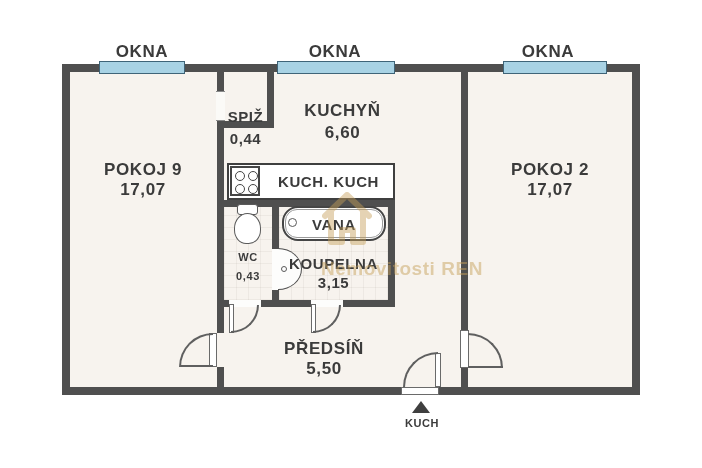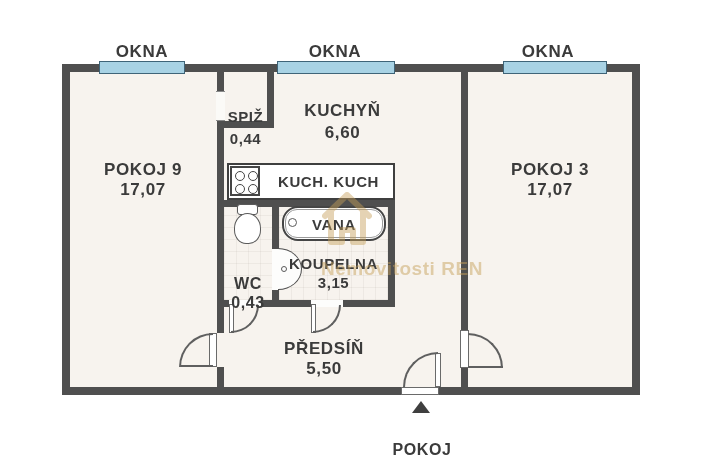--- a/index.html
+++ b/index.html
@@ -29,21 +29,21 @@
   .arc.ne{border-top-right-radius:100%;border-top-width:2px;border-right-width:2px;}
   .arc.nw{border-top-left-radius:100%;border-top-width:2px;border-left-width:2px;}
   .arc.se{border-bottom-right-radius:100%;border-bottom-width:2px;border-right-width:2px;}
   .fix{background:#fff;border:2px solid var(--fixture,#454545);box-sizing:border-box;z-index:25;}
   .fixthin{background:#fff;border:1.5px solid #5a5a5a;box-sizing:border-box;z-index:26;}
   .lbl{
     position:absolute;text-align:center;color:var(--text,#3b3b3b);
     font-weight:600;letter-spacing:.6px;z-index:40;white-space:nowrap;
   }
   .s17{font-size:17px;line-height:20px;}
-  .s16{font-size:16px;line-height:19px;margin-top:26px;}
+  .s16{font-size:11px;line-height:19px;}
   .s15{font-size:15px;line-height:19px;}
   .lh22{line-height:22px;}
   .kitchen-unit{background:#fff;border:2px solid #3f3f3f;box-sizing:border-box;z-index:23;}
   .kitchen-unit-label{display:flex;align-items:center;justify-content:center;z-index:40;}
   .burner{position:absolute;width:10px;height:10px;border:1.6px solid #454545;border-radius:50%;box-sizing:border-box;background:#fff;}
   .tub-inner{background:transparent;border:1px solid #9a9a9a;border-radius:12px;box-sizing:border-box;z-index:27;}
   .circle{border-radius:50%;}
   .basin{
     background:#fdfdfc;border:1.8px solid #4f4f4f;border-left:0;box-sizing:border-box;
     border-radius:0 100% 100% 0 / 0 50% 50% 0;z-index:26;
@@ -143,21 +143,21 @@
 
   <div class="lbl s17" style="left:102px;top:42px;width:80px;">OKNA</div>
   <div class="lbl s17" style="left:295px;top:42px;width:80px;">OKNA</div>
   <div class="lbl s17" style="left:508px;top:42px;width:80px;">OKNA</div>
 
   <div class="lbl s17" style="left:69px;top:160px;width:148px;">
     <div>POKOJ 9</div>
     <div>17,07</div>
   </div>
   <div class="lbl s17" style="left:468px;top:160px;width:164px;">
-    <div>POKOJ 3</div>
+    <div>POKOJ 2</div>
     <div>17,07</div>
   </div>
   <div class="lbl s17 lh22" style="left:224px;top:100px;width:237px;">
     <div>KUCHYŇ</div>
     <div>6,60</div>
   </div>
   <div class="lbl s15 lh22" style="left:217px;top:79px;width:57px;margin-top:27px;">
     <div>SPIŽ</div>
     <div>0,44</div>
   </div>
@@ -168,21 +168,21 @@
   <div class="lbl s15" style="left:279px;top:254px;width:109px;">
     <div>KOUPELNA</div>
     <div>3,15</div>
   </div>
   <div class="lbl s17" style="left:244px;top:339px;width:160px;">
     <div>PŘEDSÍŇ</div>
     <div>5,50</div>
   </div>
 
   <div class="abs triangle" style="left:412px;top:401px;"></div>
-  <div class="lbl s16" style="left:383px;top:414px;width:78px;">POKOJ</div>
+  <div class="lbl s16" style="left:383px;top:414px;width:78px;">KUCH</div>
 
   <svg class="abs house-logo" style="left:322px;top:189px;" width="50" height="58" viewBox="0 0 50 58">
     <path d="M3 27 L25 6 L47 27"></path>
     <path d="M9 22 V53 H20 V41 H31 V53 H41 V22"></path>
   </svg>
   <div class="watermark-text" style="left:277px;top:258px;margin-left:44px;">
     <span>Nemovitosti</span><span class="watermark-brand">REN</span>
   </div>
 
 </div>

